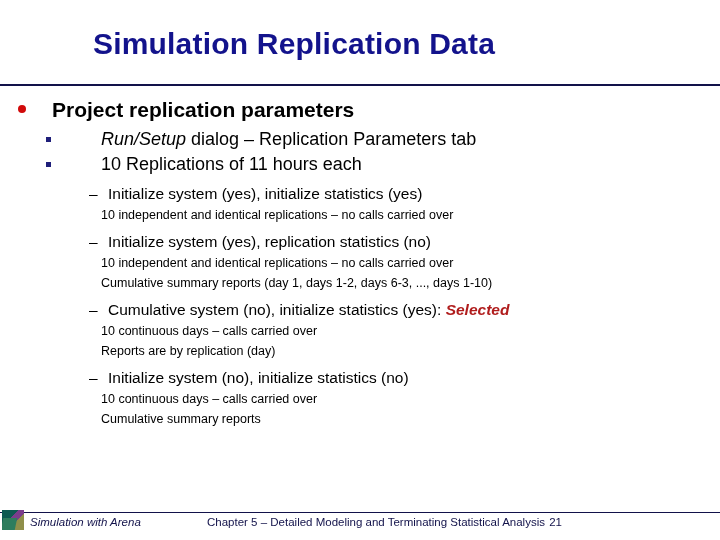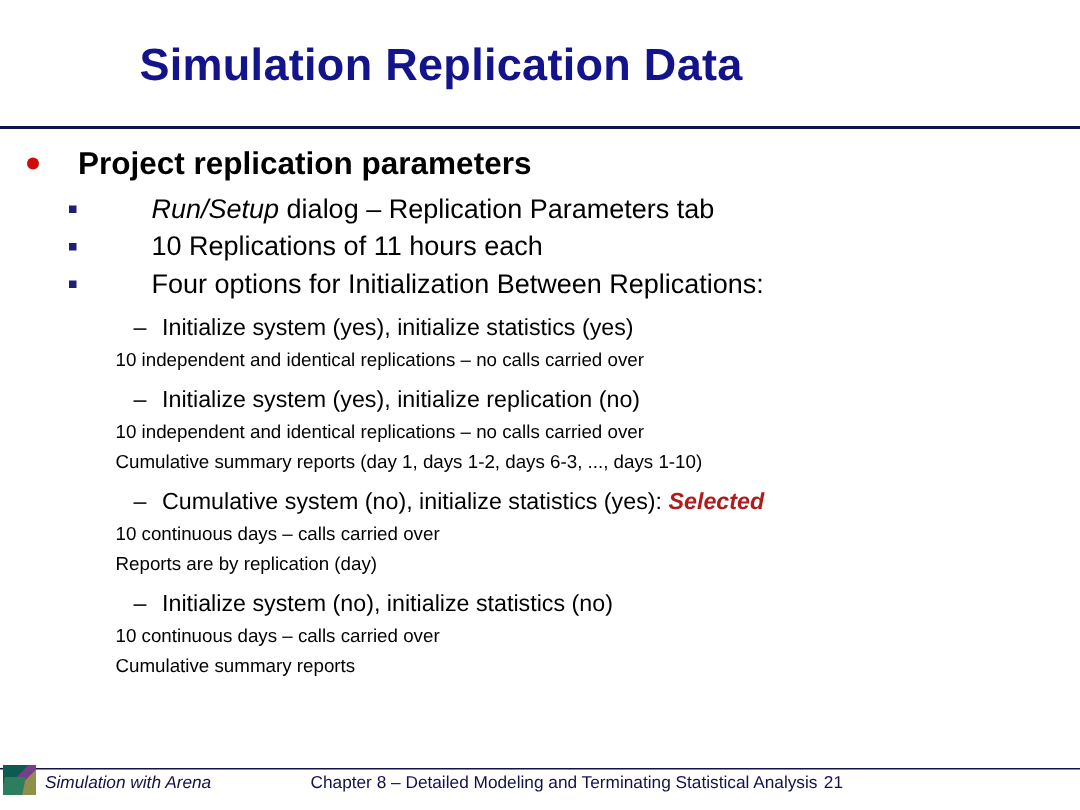--- a/index.html
+++ b/index.html
@@ -104,21 +104,21 @@
   }
   .lvl3 .selected-tag {
     color: #B01C1C;
     font-style: italic;
     font-weight: bold;
   }
 
   
   .lvl4 {
     position: relative;
-    padding-left: 77px;
+    padding-left: 101px;
     font-size: 12.5px;
     color: #000000;
     line-height: 20px;
   }
   .lvl4:first-of-type { margin-top: 1px; }
 
   
   .footer-rule {
     position: absolute;
     left: 0;
@@ -195,36 +195,32 @@
   <div class="lvl2">
     <span class="bullet-sq"></span>
     <span class="ital">Run/Setup</span><span> dialog – Replication Parameters tab</span>
   </div>
 
   <div class="lvl2">
     <span class="bullet-sq"></span>
     <span>10 Replications of 11 hours each</span>
   </div>
 
-  <div class="lvl2">
-    <span class="bullet-sq"></span>
-    <span>Four options for Initialization Between Replications:</span>
-  </div>
 
   <div class="lvl3">
     <span class="bullet-dash">–</span>
     <span>Initialize system (yes), initialize statistics (yes)</span>
   </div>
   <div class="lvl4">
     <span>10 independent and identical replications – no calls carried over</span>
   </div>
 
   <div class="lvl3">
     <span class="bullet-dash">–</span>
-    <span>Initialize system (yes), initialize replication (no)</span>
+    <span>Initialize system (yes), replication statistics (no)</span>
   </div>
   <div class="lvl4">
     <span>10 independent and identical replications – no calls carried over</span>
   </div>
   <div class="lvl4">
     <span>Cumulative summary reports (day 1, days 1-2, days 6-3, ..., days 1-10)</span>
   </div>
 
   <div class="lvl3">
     <span class="bullet-dash">–</span>
@@ -249,15 +245,15 @@
     <span>Cumulative summary reports</span>
   </div>
 
 </div>
 
 <div class="footer-rule"></div>
 
 <div class="footer">
   <div class="footer-logo"></div>
   <div class="footer-book">Simulation with Arena</div>
-  <div class="footer-chapter">Chapter 8 – Detailed Modeling and Terminating Statistical Analysis</div>
+  <div class="footer-chapter">Chapter 5 – Detailed Modeling and Terminating Statistical Analysis</div>
   <div class="footer-page">21</div>
 </div>
 
 </body></html>

